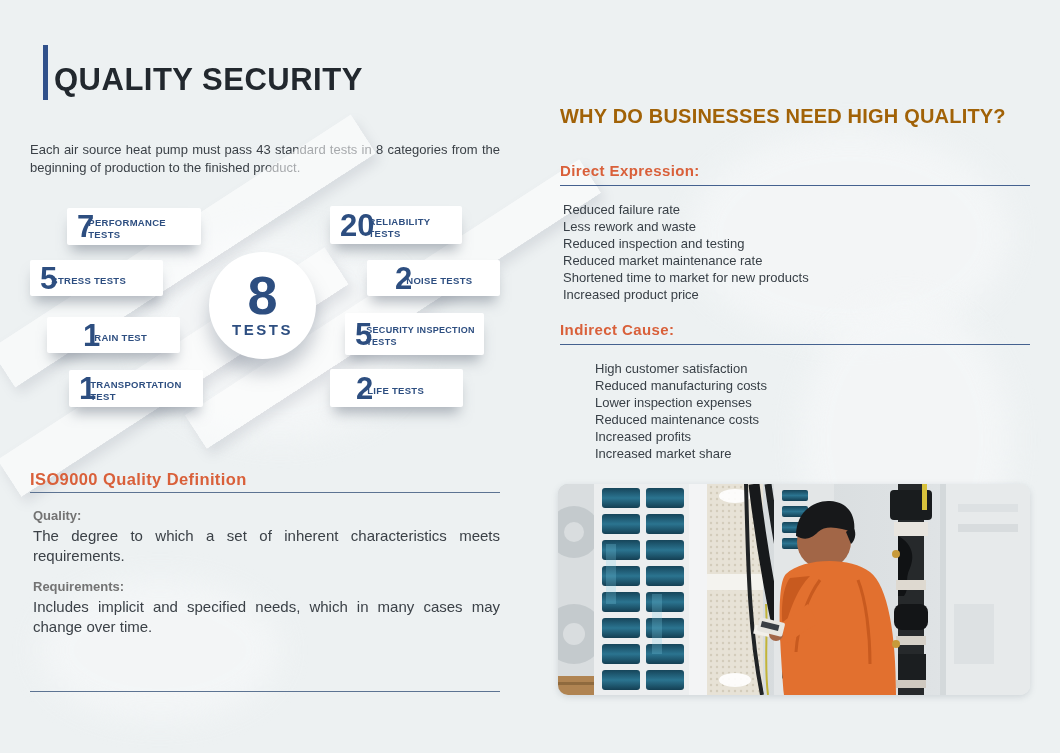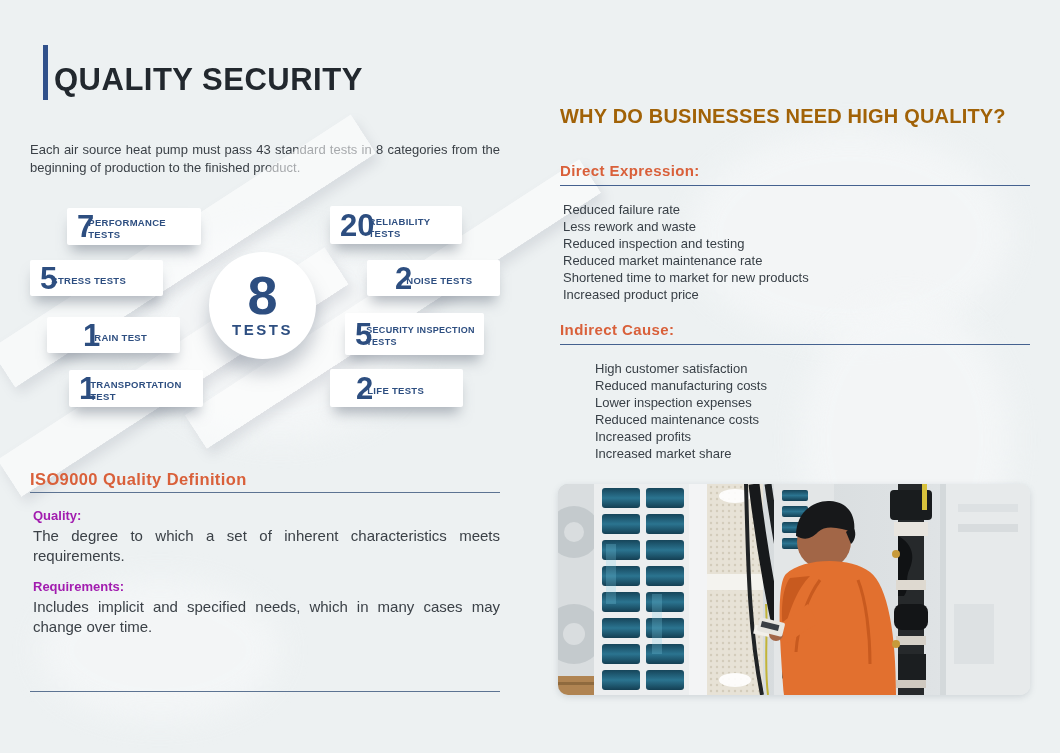--- a/index.html
+++ b/index.html
@@ -57,21 +57,21 @@
   .circle .clbl{font-size:15px;font-weight:700;color:#2d4e80;letter-spacing:2.5px;margin-top:2px;}
 
   
   .iso-head{position:absolute;left:30px;top:470px;font-size:16.5px;font-weight:700;
     color:#d9603a;letter-spacing:.4px;}
   .rule{position:absolute;height:0;border-top:1.6px solid #5c7392;}
   .iso-rule1{left:30px;top:492px;width:470px;}
   .iso-rule2{left:30px;top:691px;width:470px;}
   .iso-defs{position:absolute;left:33px;top:508px;width:467px;}
   .def{margin-bottom:13px;}
-  .def-term{font-size:13px;font-weight:700;color:#a21caf;margin-bottom:3px;}
+  .def-term{font-size:13px;font-weight:700;color:#737373;margin-bottom:3px;}
   .def-body{font-size:15px;color:#3b4147;text-align:justify;line-height:1.33;}
 
   
   .right-head{position:absolute;left:560px;top:105px;font-size:20px;font-weight:700;
     color:#a16207;letter-spacing:.2px;white-space:nowrap;}
   .sec-head{position:absolute;font-size:15px;font-weight:700;color:#d9603a;letter-spacing:.4px;}
   .sec1-head{left:560px;top:162px;}
   .sec2-head{left:560px;top:321px;}
   .r-rule{border-top:1.6px solid #44618f;}
   .sec1-rule{left:560px;top:185px;width:470px;}

